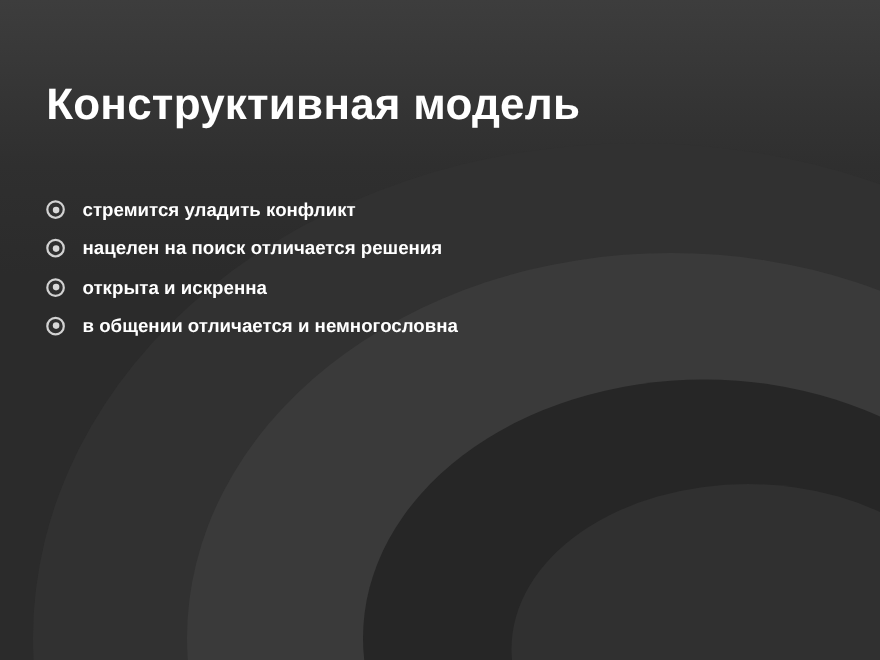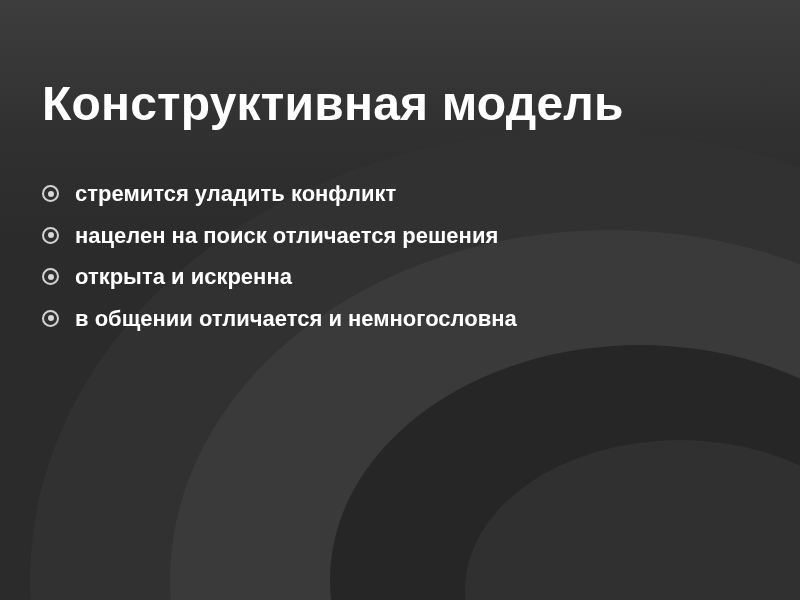--- a/index.html
+++ b/index.html
@@ -68,41 +68,41 @@
     position: relative;
     z-index: 2;
   }
 
   .title {
     position: absolute;
     left: 42px;
     top: 46px;
     width: 716px;
     color: #ffffff;
-    font-size: 48px;
+    font-size: 40px;
     font-weight: bold;
     letter-spacing: 0.2px;
     line-height: 1.1;
   }
 
   .bullets {
     position: absolute;
     left: 42px;
     top: 180px;
     width: 700px;
     margin: 0;
     padding: 0;
     list-style: none;
   }
   .bullet {
     display: flex;
     align-items: center;
     margin-bottom: 14px;
     color: #ffffff;
-    font-size: 22px;
+    font-size: 17px;
     font-weight: bold;
     line-height: 1.25;
   }
   .bullet-marker {
     flex: 0 0 auto;
     width: 17px;
     height: 17px;
     margin-right: 16px;
     border-radius: 50%;
     border: 2px solid #d2d2d2;

